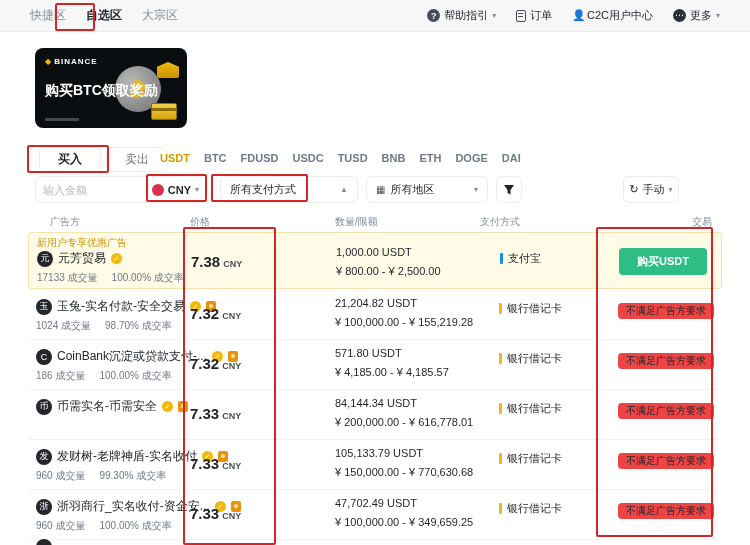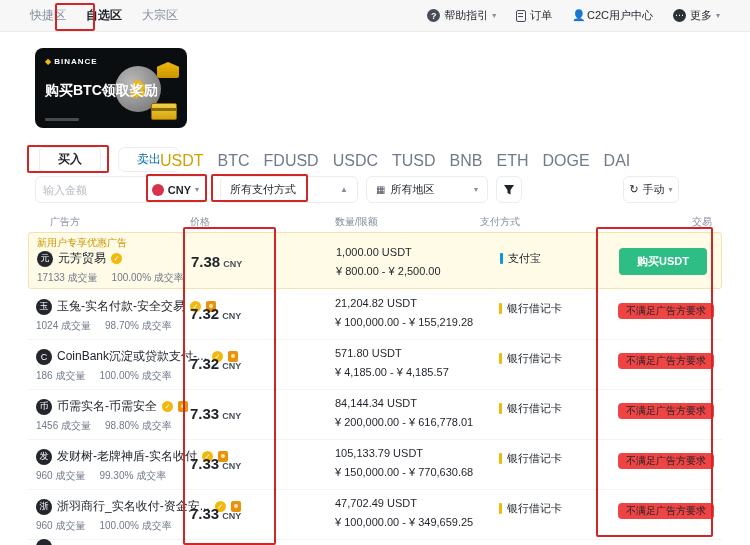--- a/index.html
+++ b/index.html
@@ -51,23 +51,23 @@
   }
   .banner .card:before { content:""; position:absolute; left:0; top:4px; width:100%; height:3px; background:#8a6d00; }
   .banner .fineprint { position:absolute; left:10px; bottom:7px; width:34px; height:3px; background:#4a4a4a; border-radius:1px; }
   
   .trade-btn {
     position:absolute; top:147px; height:25px; width:62px;
     border:1px solid #eaecef; border-radius:4px; background:#fff;
     font-size:12px; display:flex; align-items:center; justify-content:center; cursor:pointer;
   }
   .trade-btn.buy { left:39px; font-weight:bold; color:#1e2329; }
-  .trade-btn.sell { left:118px; color:#0369a1;border-radius:7px; }
+  .trade-btn.sell { left:106px; color:#737373;border-radius:7px; }
   .assets { position:absolute; left:160px; top:152px; display:flex; gap:14px; }
-  .assets .asset { font-size:16px; font-weight:normal; color:#707a8a; cursor:pointer; }
+  .assets .asset { font-size:11px; font-weight:bold; color:#707a8a; cursor:pointer; }
   .assets .asset.active { color:#d0a000; }
   
   .fltbox { position:absolute; top:176px; height:27px; border:1px solid #eaecef; border-radius:6px; background:#fff; display:flex; align-items:center; }
   .amount-combo { left:35px; width:172px; justify-content:space-between; padding:0 7px; cursor:text; }
   .amount-combo input { border:none; outline:none; width:80px; font-size:11px; color:#1e2329; background:transparent; }
   .amount-combo input::placeholder { color:#b7bdc6; }
   .fiat-seg { display:flex; align-items:center; gap:4px; cursor:pointer; }
   .fiat-dot { width:12px; height:12px; border-radius:50%; background:#d9304e; }
   .fiat-label { font-size:11px; font-weight:bold; }
   .pay-select { left:220px; width:138px; justify-content:space-between; padding:0 9px; cursor:pointer; }
@@ -305,24 +305,20 @@
   <button class="na-btn">不满足广告方要求</button>
 </div>
 
 <div class="row plain r4">
   <div class="advline">
     <span class="avatar">币</span>
     <span class="adv-name">币需实名-币需安全</span>
     <span class="badge-check">✓</span>
     <span class="badge-medal"></span>
   </div>
-  <div class="statline">
-    <span>1456 成交量</span>
-    <span>98.80% 成交率</span>
-  </div>
   <div class="cell-price">
     <span class="price-num">7.33</span>
     <span class="price-cur">CNY</span>
   </div>
   <div class="cell-qty">
     <div>84,144.34 USDT</div>
     <div class="limit">¥ 200,000.00 - ¥ 616,778.01</div>
   </div>
   <div class="cell-pay">
     <span class="pay-bar bank"></span>

